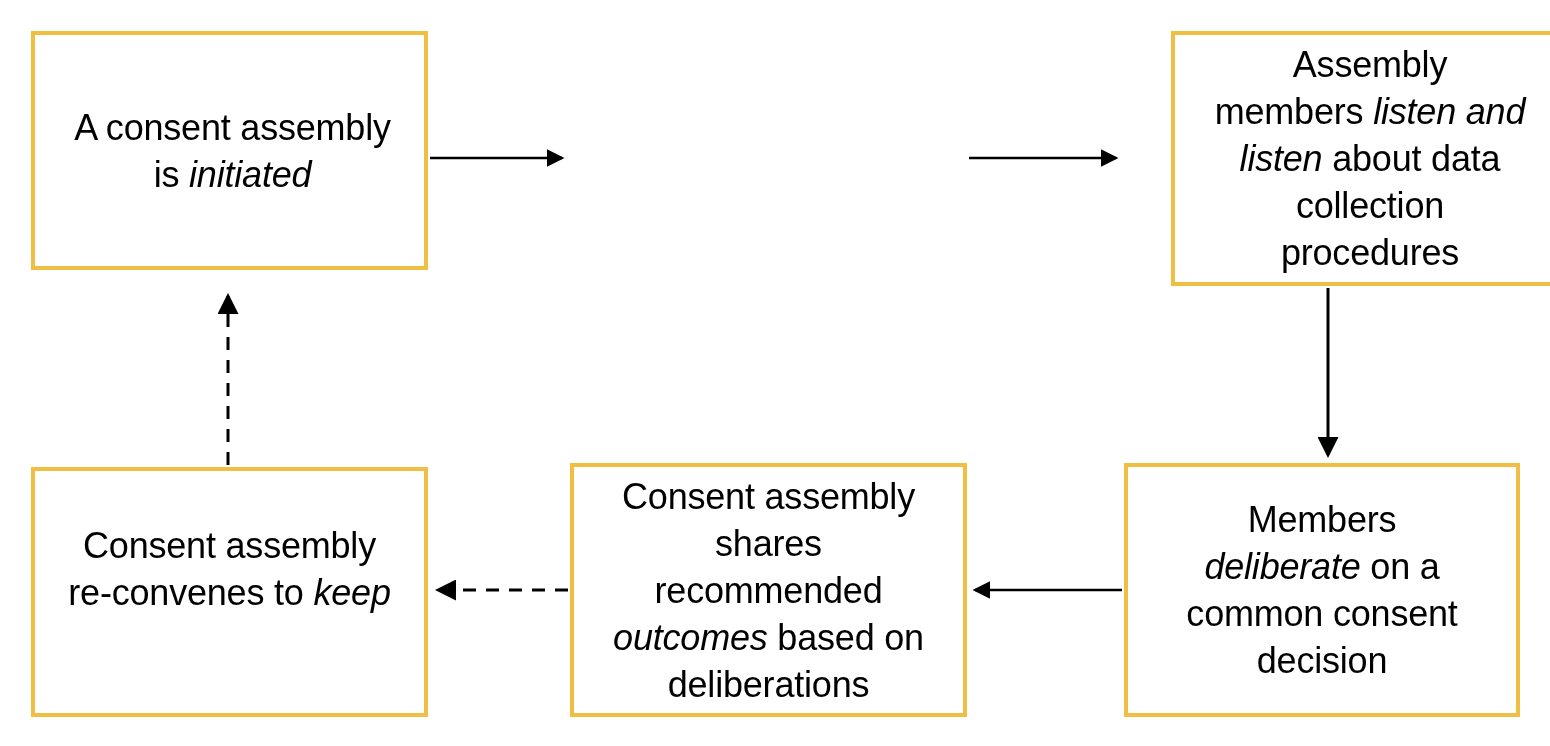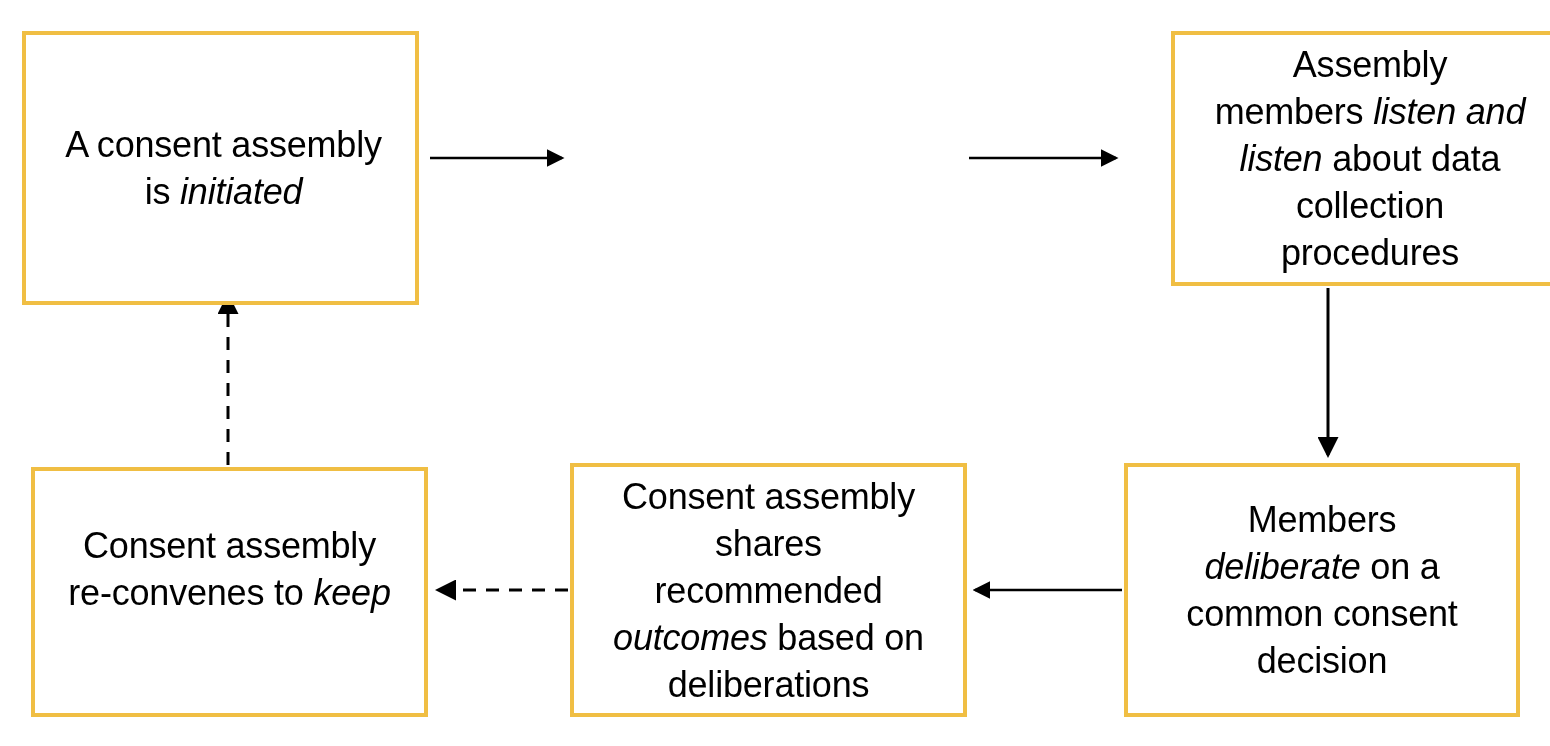--- a/index.html
+++ b/index.html
@@ -41,21 +41,21 @@
     font-size: 36px;
     line-height: 47px;
     color: #000000;
     letter-spacing: -0.2px;
     word-spacing: 0px;
   }
   .node-text em {
     font-style: italic;
   }
   
-  #node-initiated   { left: 22px;   top: 31px;  width: 397px; height: 274px; padding-left: 16px; }
+  #node-initiated   { left: 31px;   top: 31px;  width: 397px; height: 239px; padding-left: 16px; }
   #node-invitation  { left: 570px;  top: 31px;  width: 397px; height: 255px; }
   #node-learn       { left: 1171px; top: 31px;  width: 398px; height: 255px; }
   
   #node-reconvene   { left: 31px;   top: 467px; width: 397px; height: 250px; }
   #node-share       { left: 570px;  top: 463px; width: 397px; height: 254px; }
   #node-deliberate  { left: 1124px; top: 463px; width: 396px; height: 254px; }
 </style>
 </head>
 <body>
 

